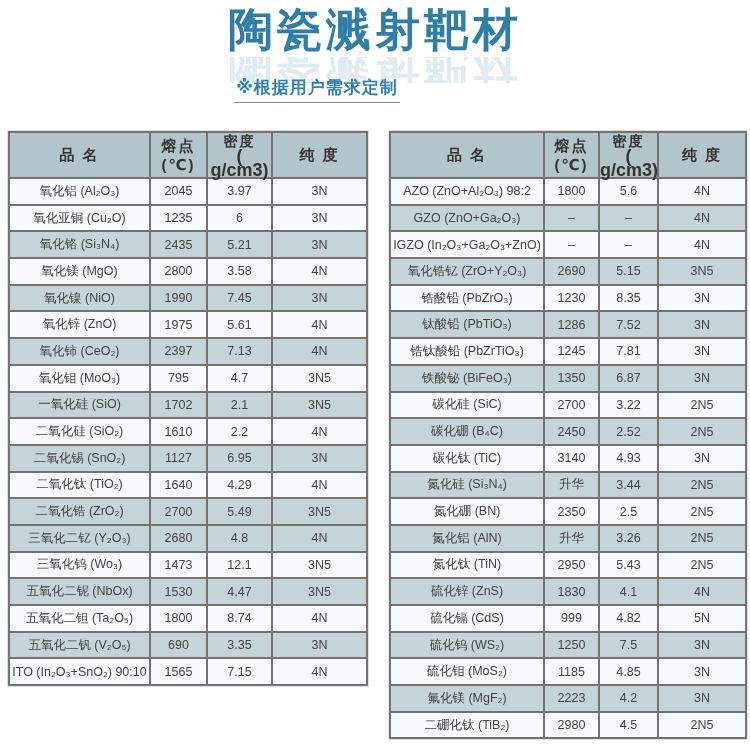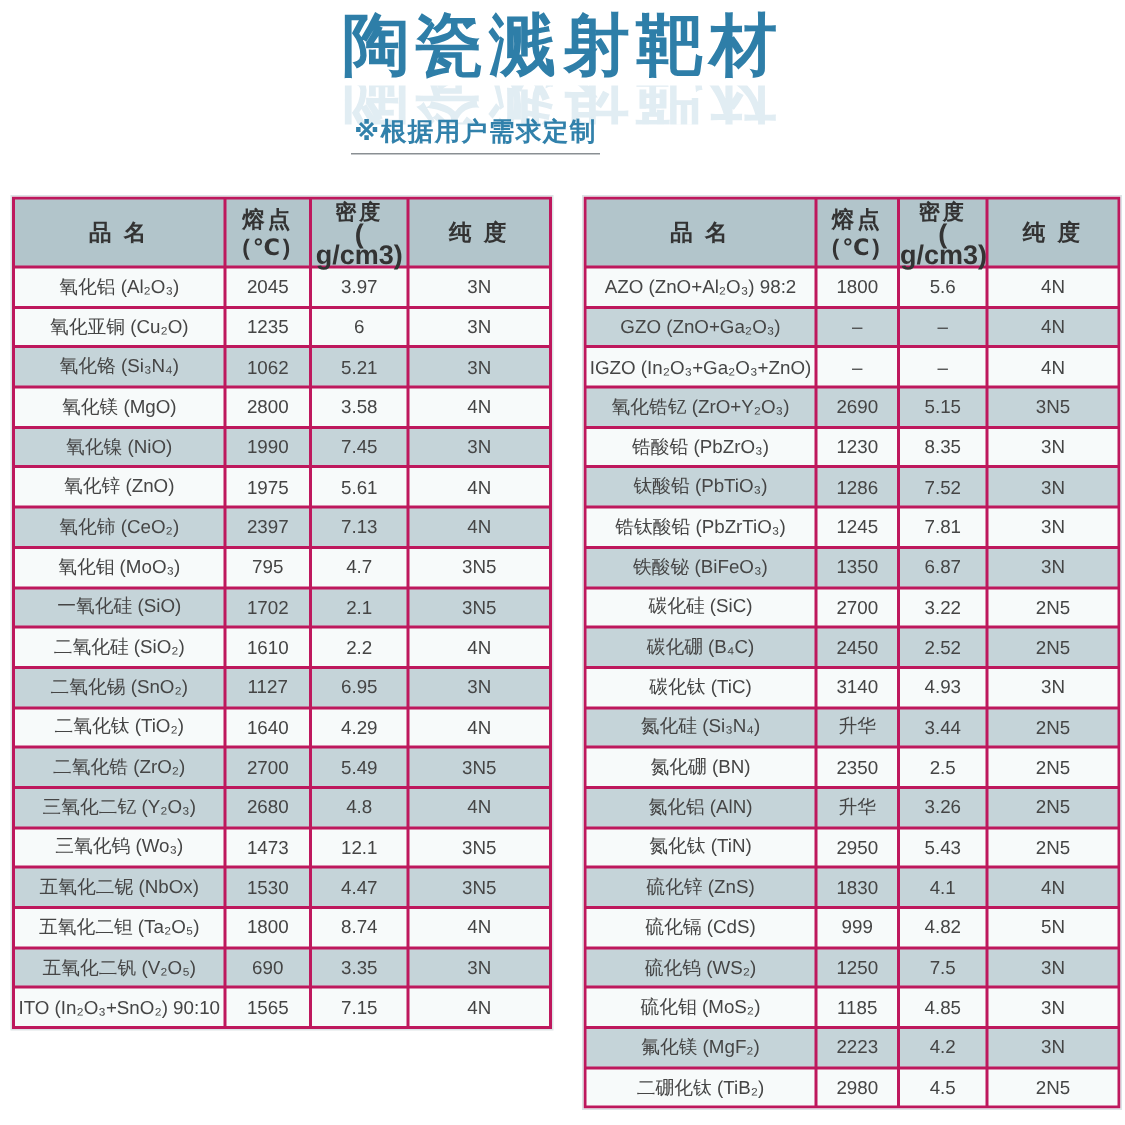--- a/index.html
+++ b/index.html
@@ -47,21 +47,21 @@
     color:var(--subtitle-color);
     border-bottom:1px solid #8a8f93;
     padding:0 2px 3px 2px;
   }
   
   .table-wrap{position:absolute;top:131px;}
   .table-wrap.left{left:8px;}
   .table-wrap.right{left:389px;}
   table{
     border-collapse:separate;border-spacing:2px;
-    background:#be185d;table-layout:fixed;
+    background:#737373;table-layout:fixed;
     outline:1px solid #dde3e6;
   }
   th{
     background:var(--header-bg);
     color:var(--header-text);
     font-size:15px;font-weight:bold;letter-spacing:2px;
     height:41px;text-align:center;vertical-align:middle;
     padding:0;
   }
   th .sub{display:block;font-size:18px;letter-spacing:0;line-height:14px;}
@@ -127,21 +127,21 @@
 
         <tr>
           <td>氧化亚铜 (Cu₂O)</td>
           <td>1235</td>
           <td>6</td>
           <td>3N</td>
         </tr>
 
         <tr class="alt">
           <td>氧化铬 (Si₃N₄)</td>
-          <td>1062</td>
+          <td>2435</td>
           <td>5.21</td>
           <td>3N</td>
         </tr>
 
         <tr>
           <td>氧化镁 (MgO)</td>
           <td>2800</td>
           <td>3.58</td>
           <td>4N</td>
         </tr>

